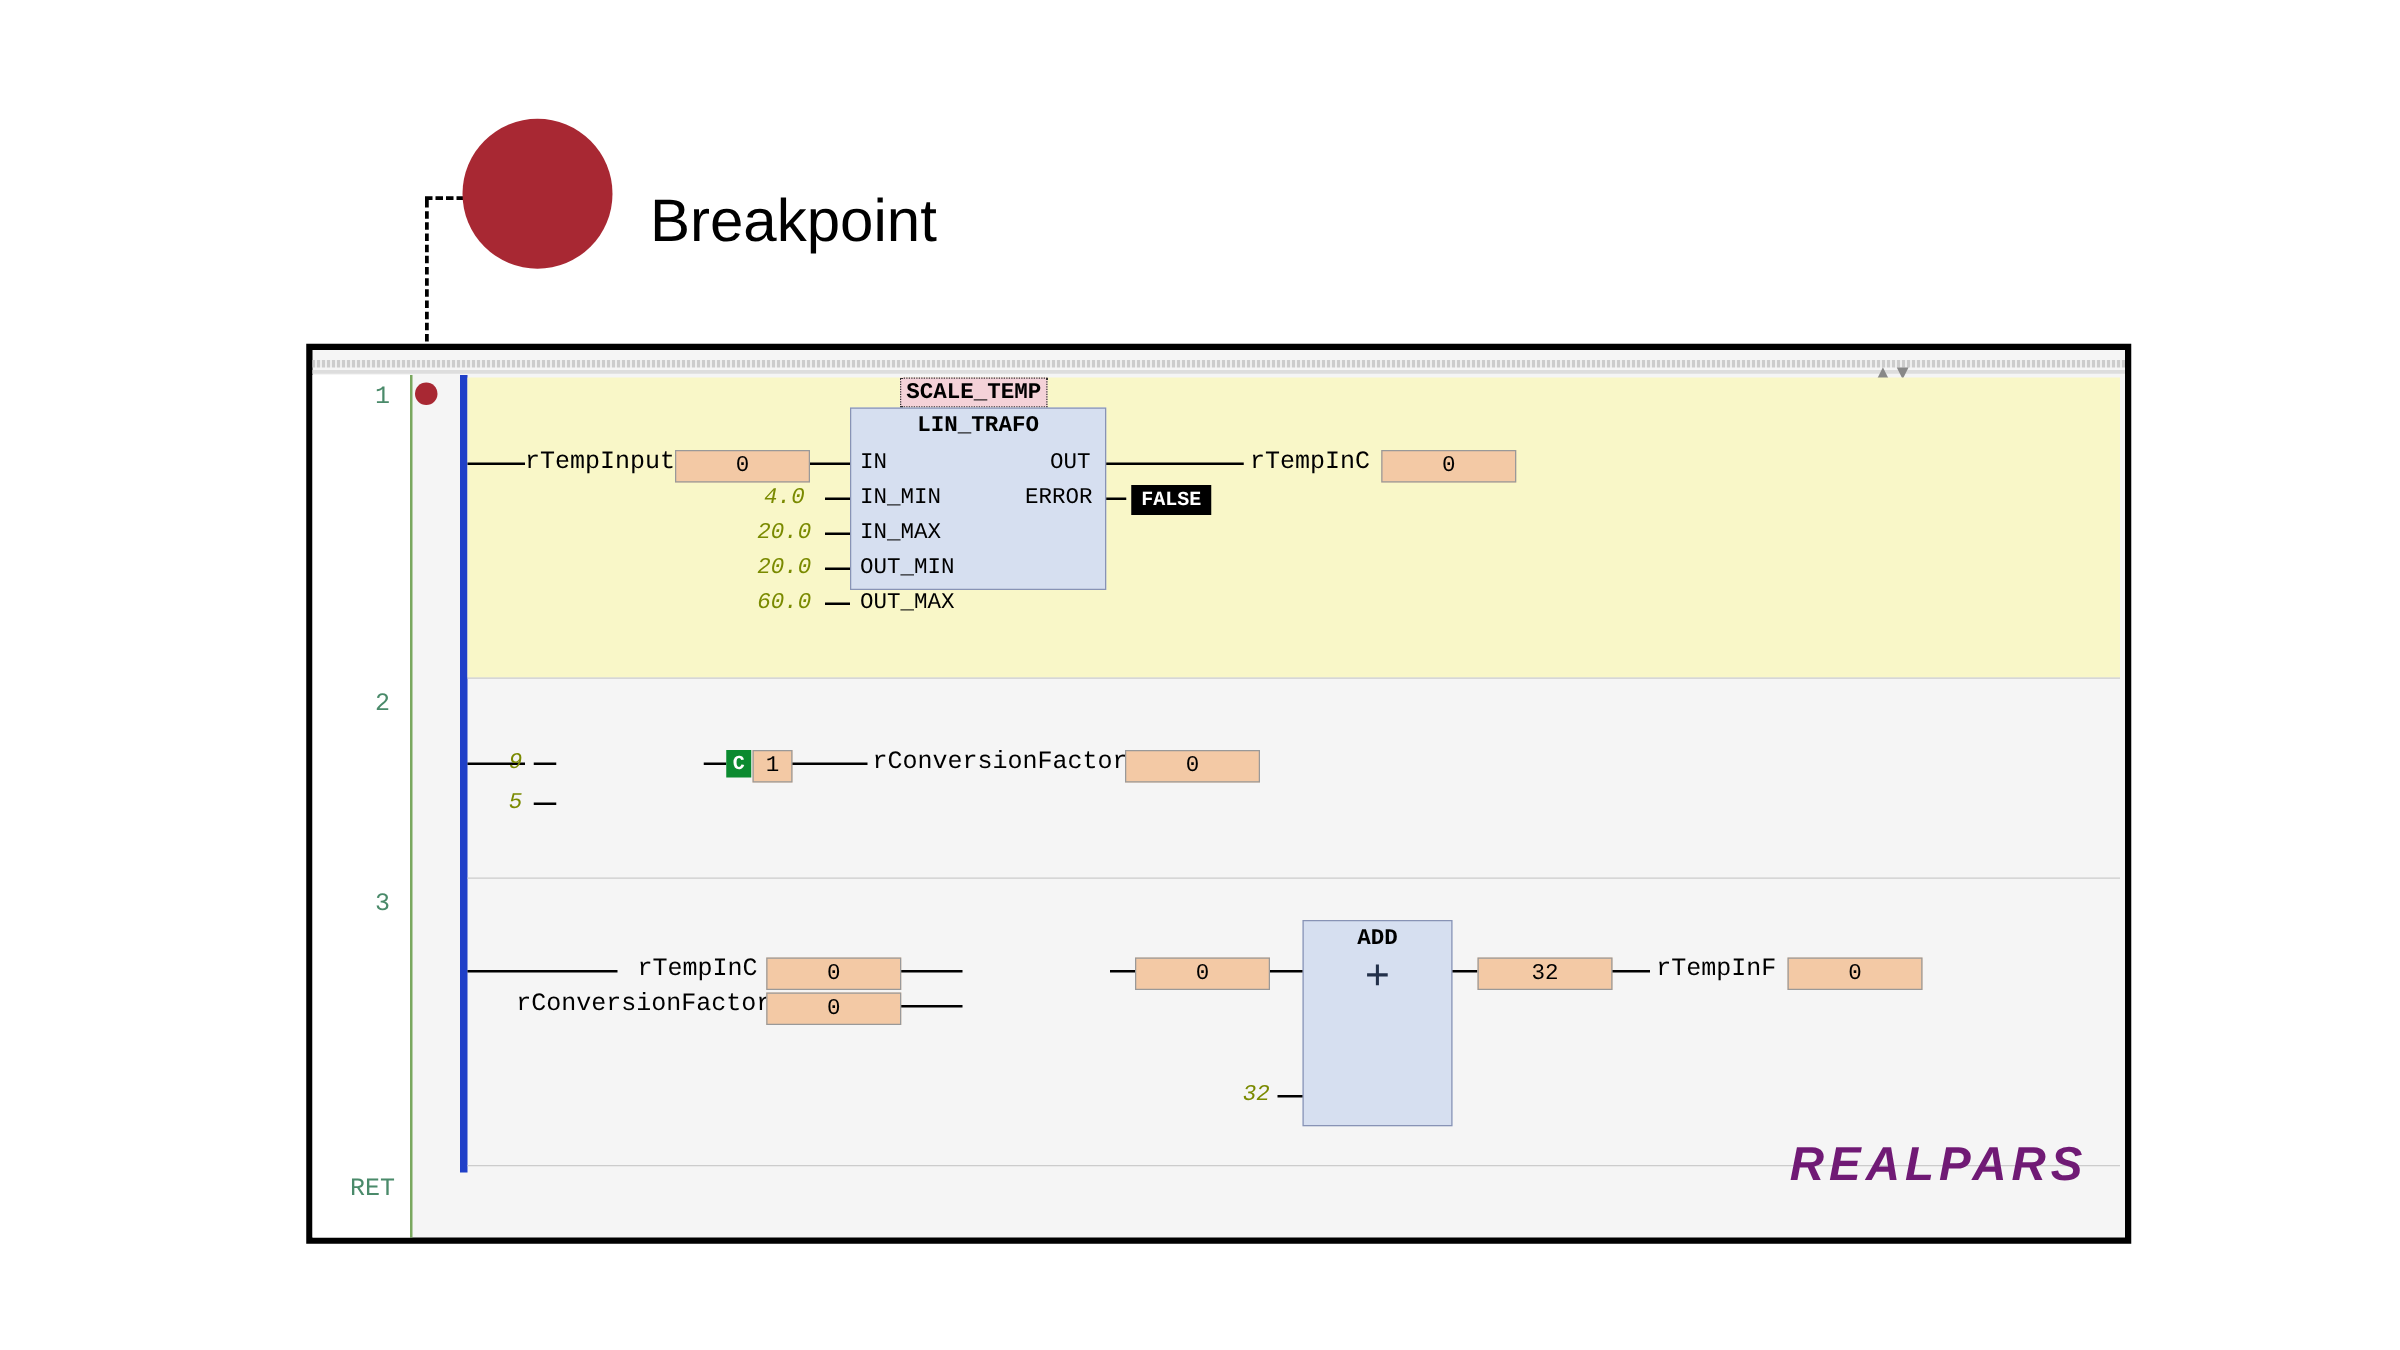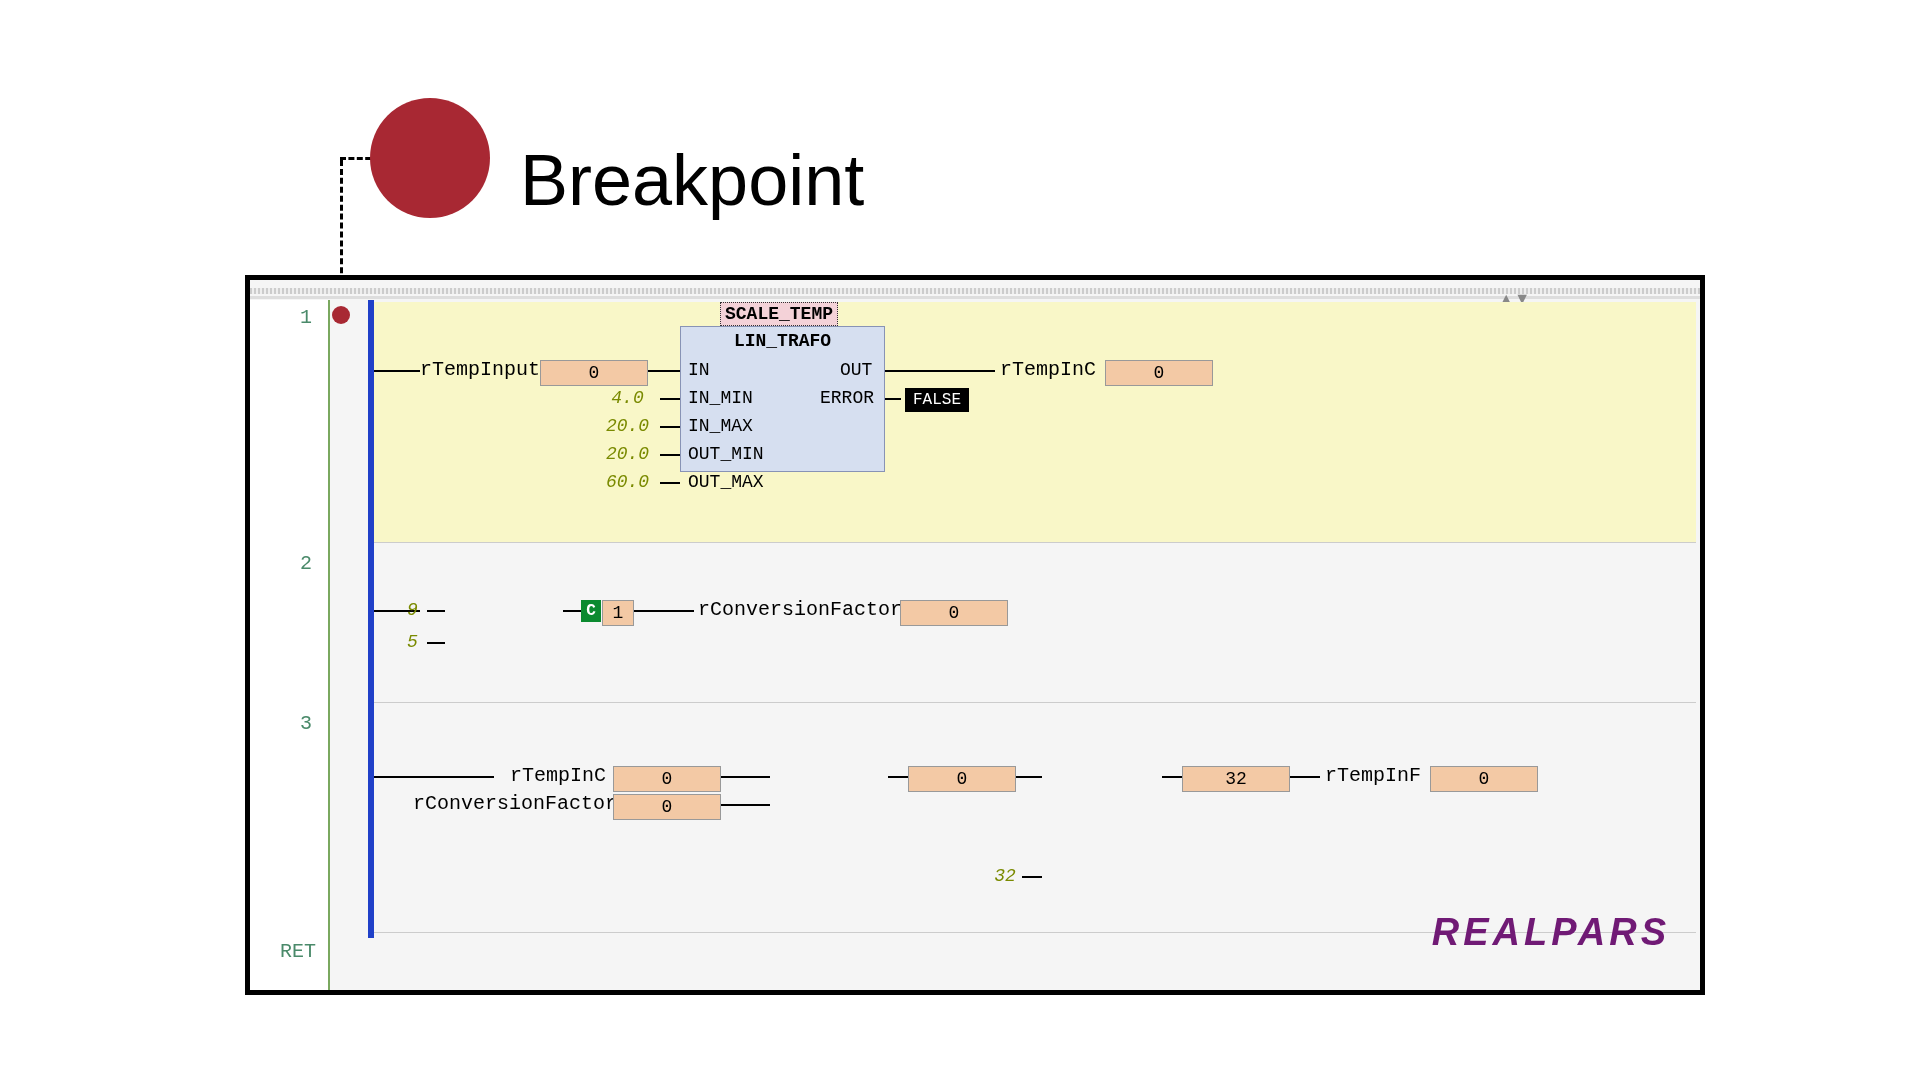--- a/index.html
+++ b/index.html
@@ -18,21 +18,21 @@
     align-items: center;
     gap: 30px;
   }
   .big-circle {
     width: 120px;
     height: 120px;
     border-radius: 50%;
     background: #a82833;
   }
   .title-text {
-    font-size: 72px;
+    font-size: 48px;
     font-weight: 400;
     color: #000;
     margin-top: 44px;
   }
   .dashed-v {
     position: absolute;
     left: 340px;
     top: 160px;
     width: 0;
     height: 140px;
@@ -166,21 +166,21 @@
     font-family: "Courier New", monospace;
     font-size: 18px;
     text-align: center;
     padding: 2px 0;
   }
   .false-box {
     position: absolute;
     background: #000;
     color: #fff;
     font-family: "Courier New", monospace;
-    font-weight: normal;
+    font-weight: bold;
     font-size: 16px;
     padding: 3px 8px;
   }
   .c-badge {
     position: absolute;
     background: #0b8a2f;
     color: #fff;
     font-family: "Courier New", monospace;
     font-weight: bold;
     font-size: 16px;
@@ -294,20 +294,24 @@
   <div class="wire-h" style="left:313px; top:330px; width:18px"></div>
   <div class="c-badge" style="left:331px; top:320px">C</div>
   <div class="value-box" style="left:352px; top:320px; width:32px">1</div>
   <div class="wire-h" style="left:384px; top:330px; width:60px"></div>
   <div class="var-label" style="left:448px; top:318px">rConversionFactor</div>
   <div class="value-box" style="left:650px; top:320px; width:108px">0</div>
 
   <div class="wire-h" style="left:124px; top:496px; width:120px"></div>
 
 
+  <div class="block" style="left:792px; top:456px; width:120px; height:165px">
+    <div class="block-title">ADD</div>
+    <div class="block-op">+</div>
+  </div>
 
   <div class="var-label" style="left:260px; top:484px">rTempInC</div>
   <div class="value-box" style="left:363px; top:486px; width:108px">0</div>
   <div class="wire-h" style="left:471px; top:496px; width:49px"></div>
 
   <div class="var-label" style="left:163px; top:512px">rConversionFactor</div>
   <div class="value-box" style="left:363px; top:514px; width:108px">0</div>
   <div class="wire-h" style="left:471px; top:524px; width:49px"></div>
 
   <div class="wire-h" style="left:638px; top:496px; width:20px"></div>

